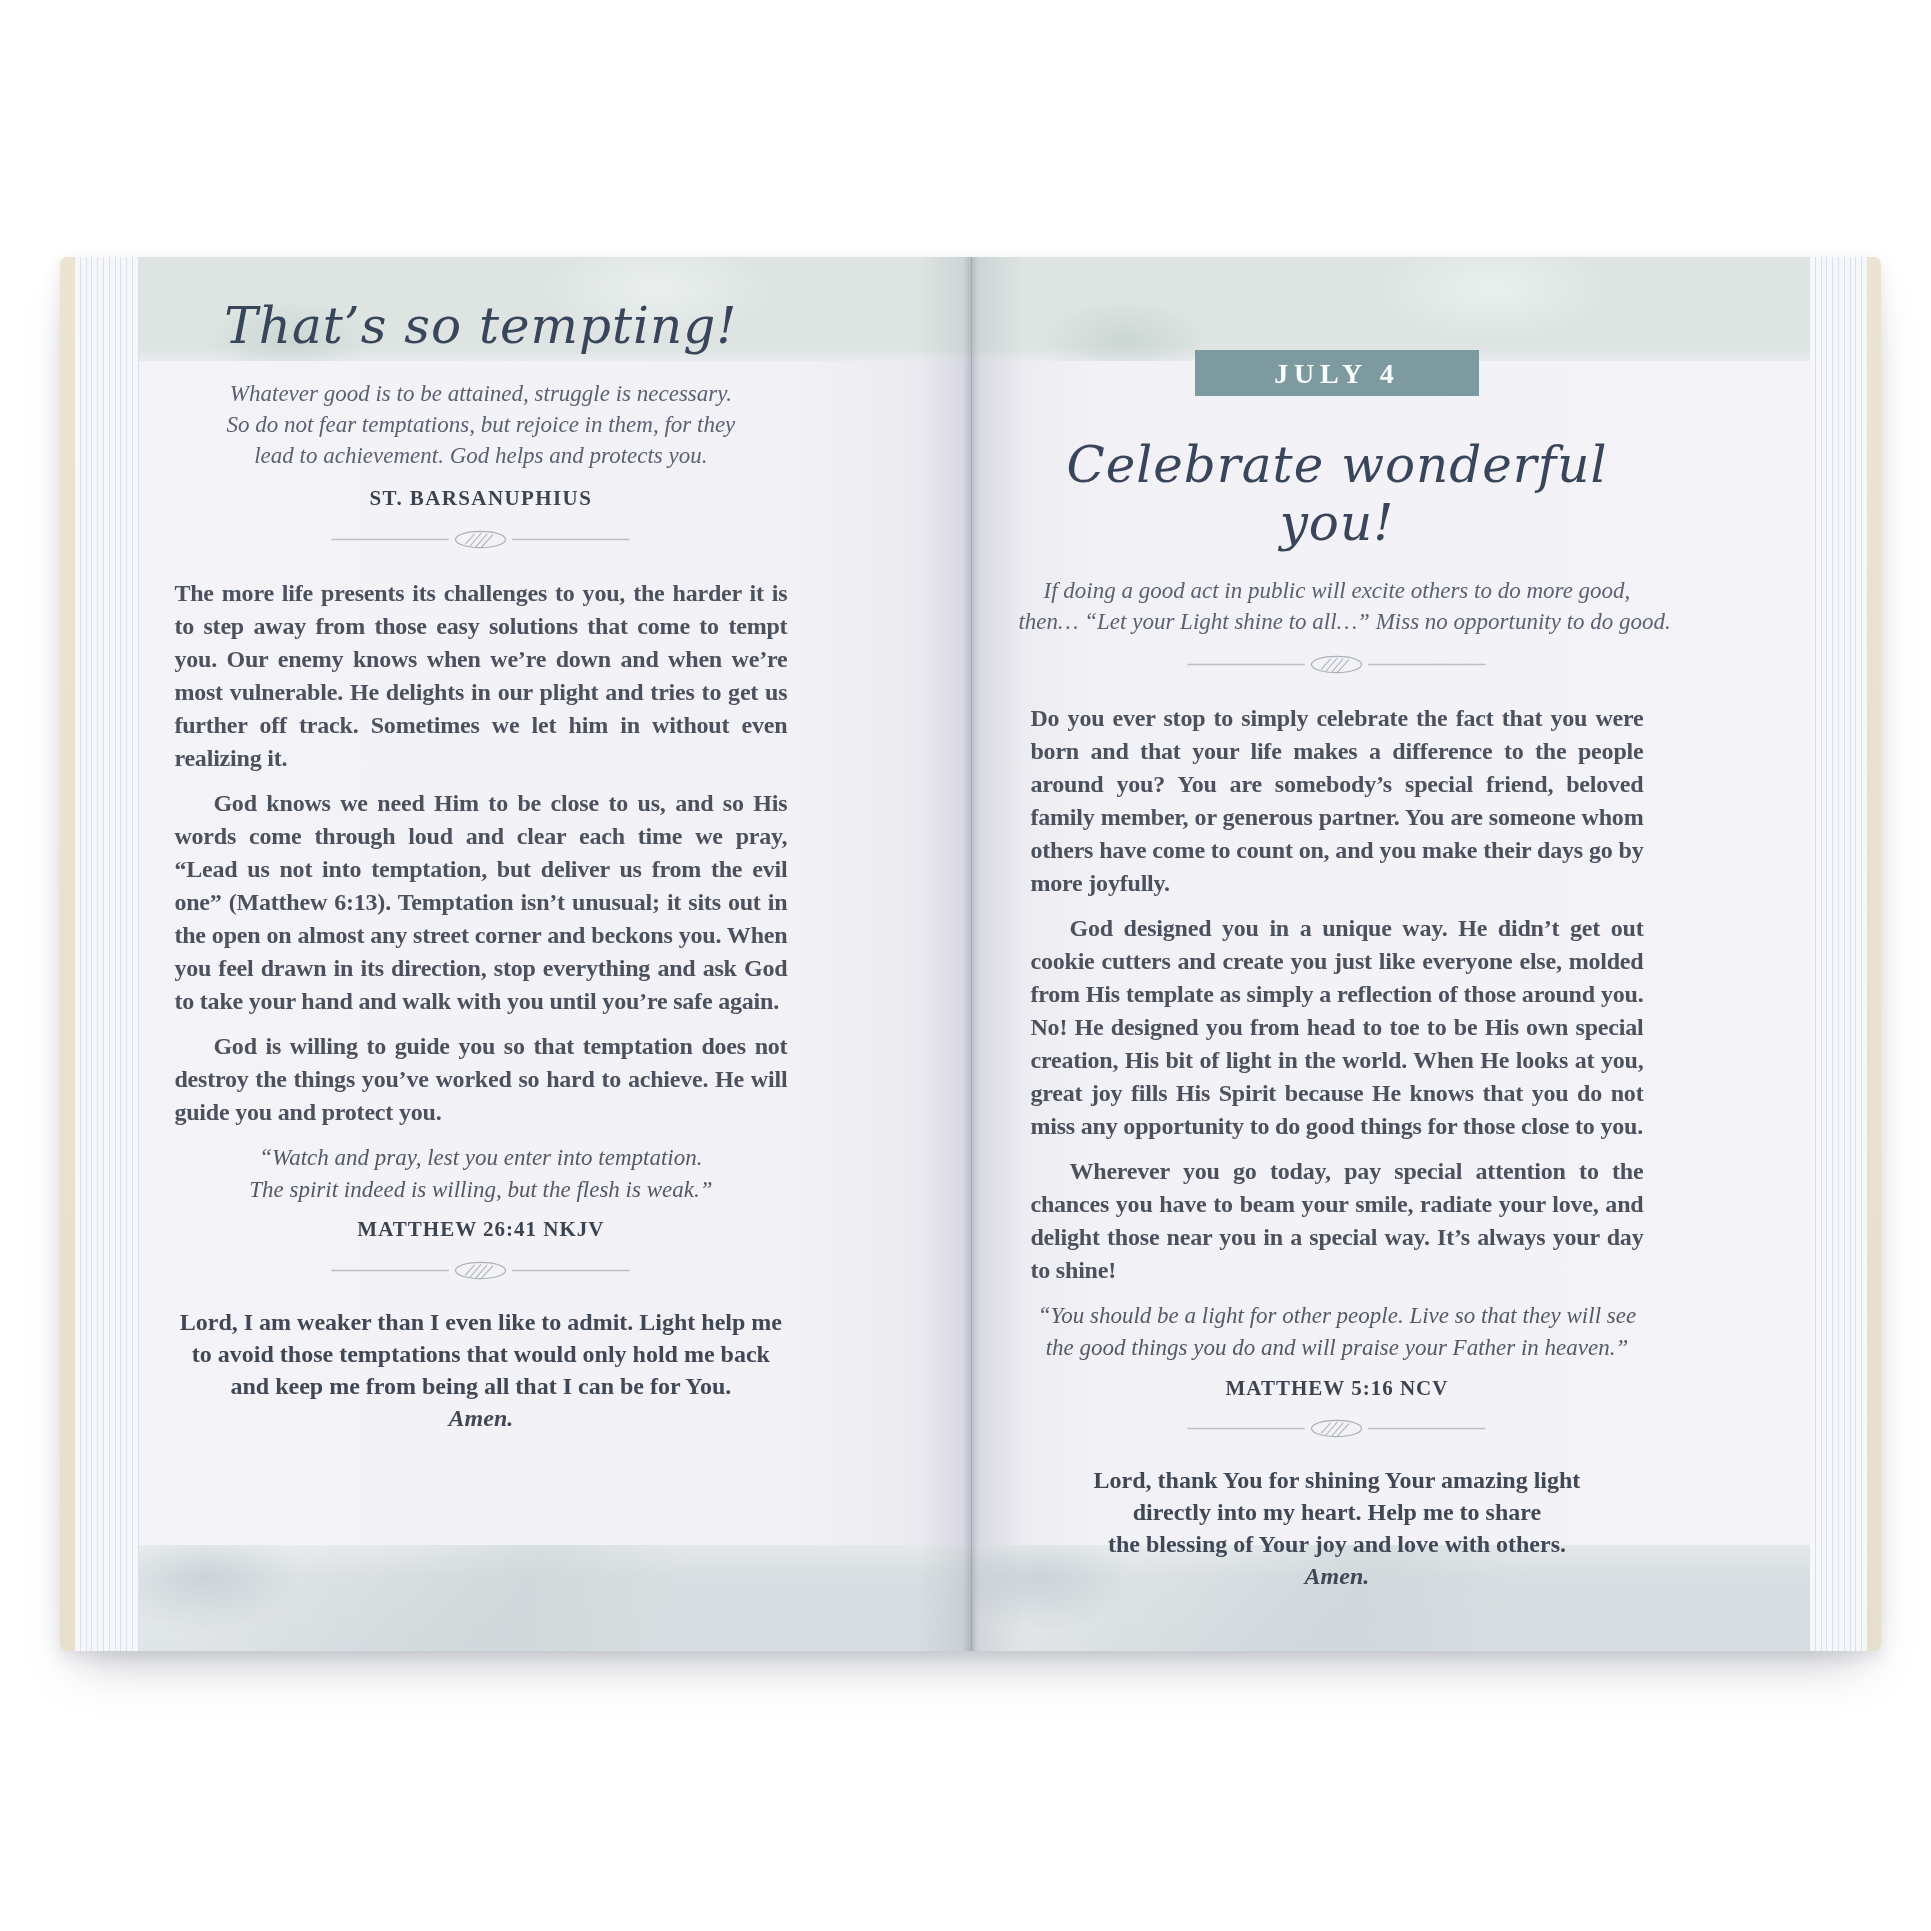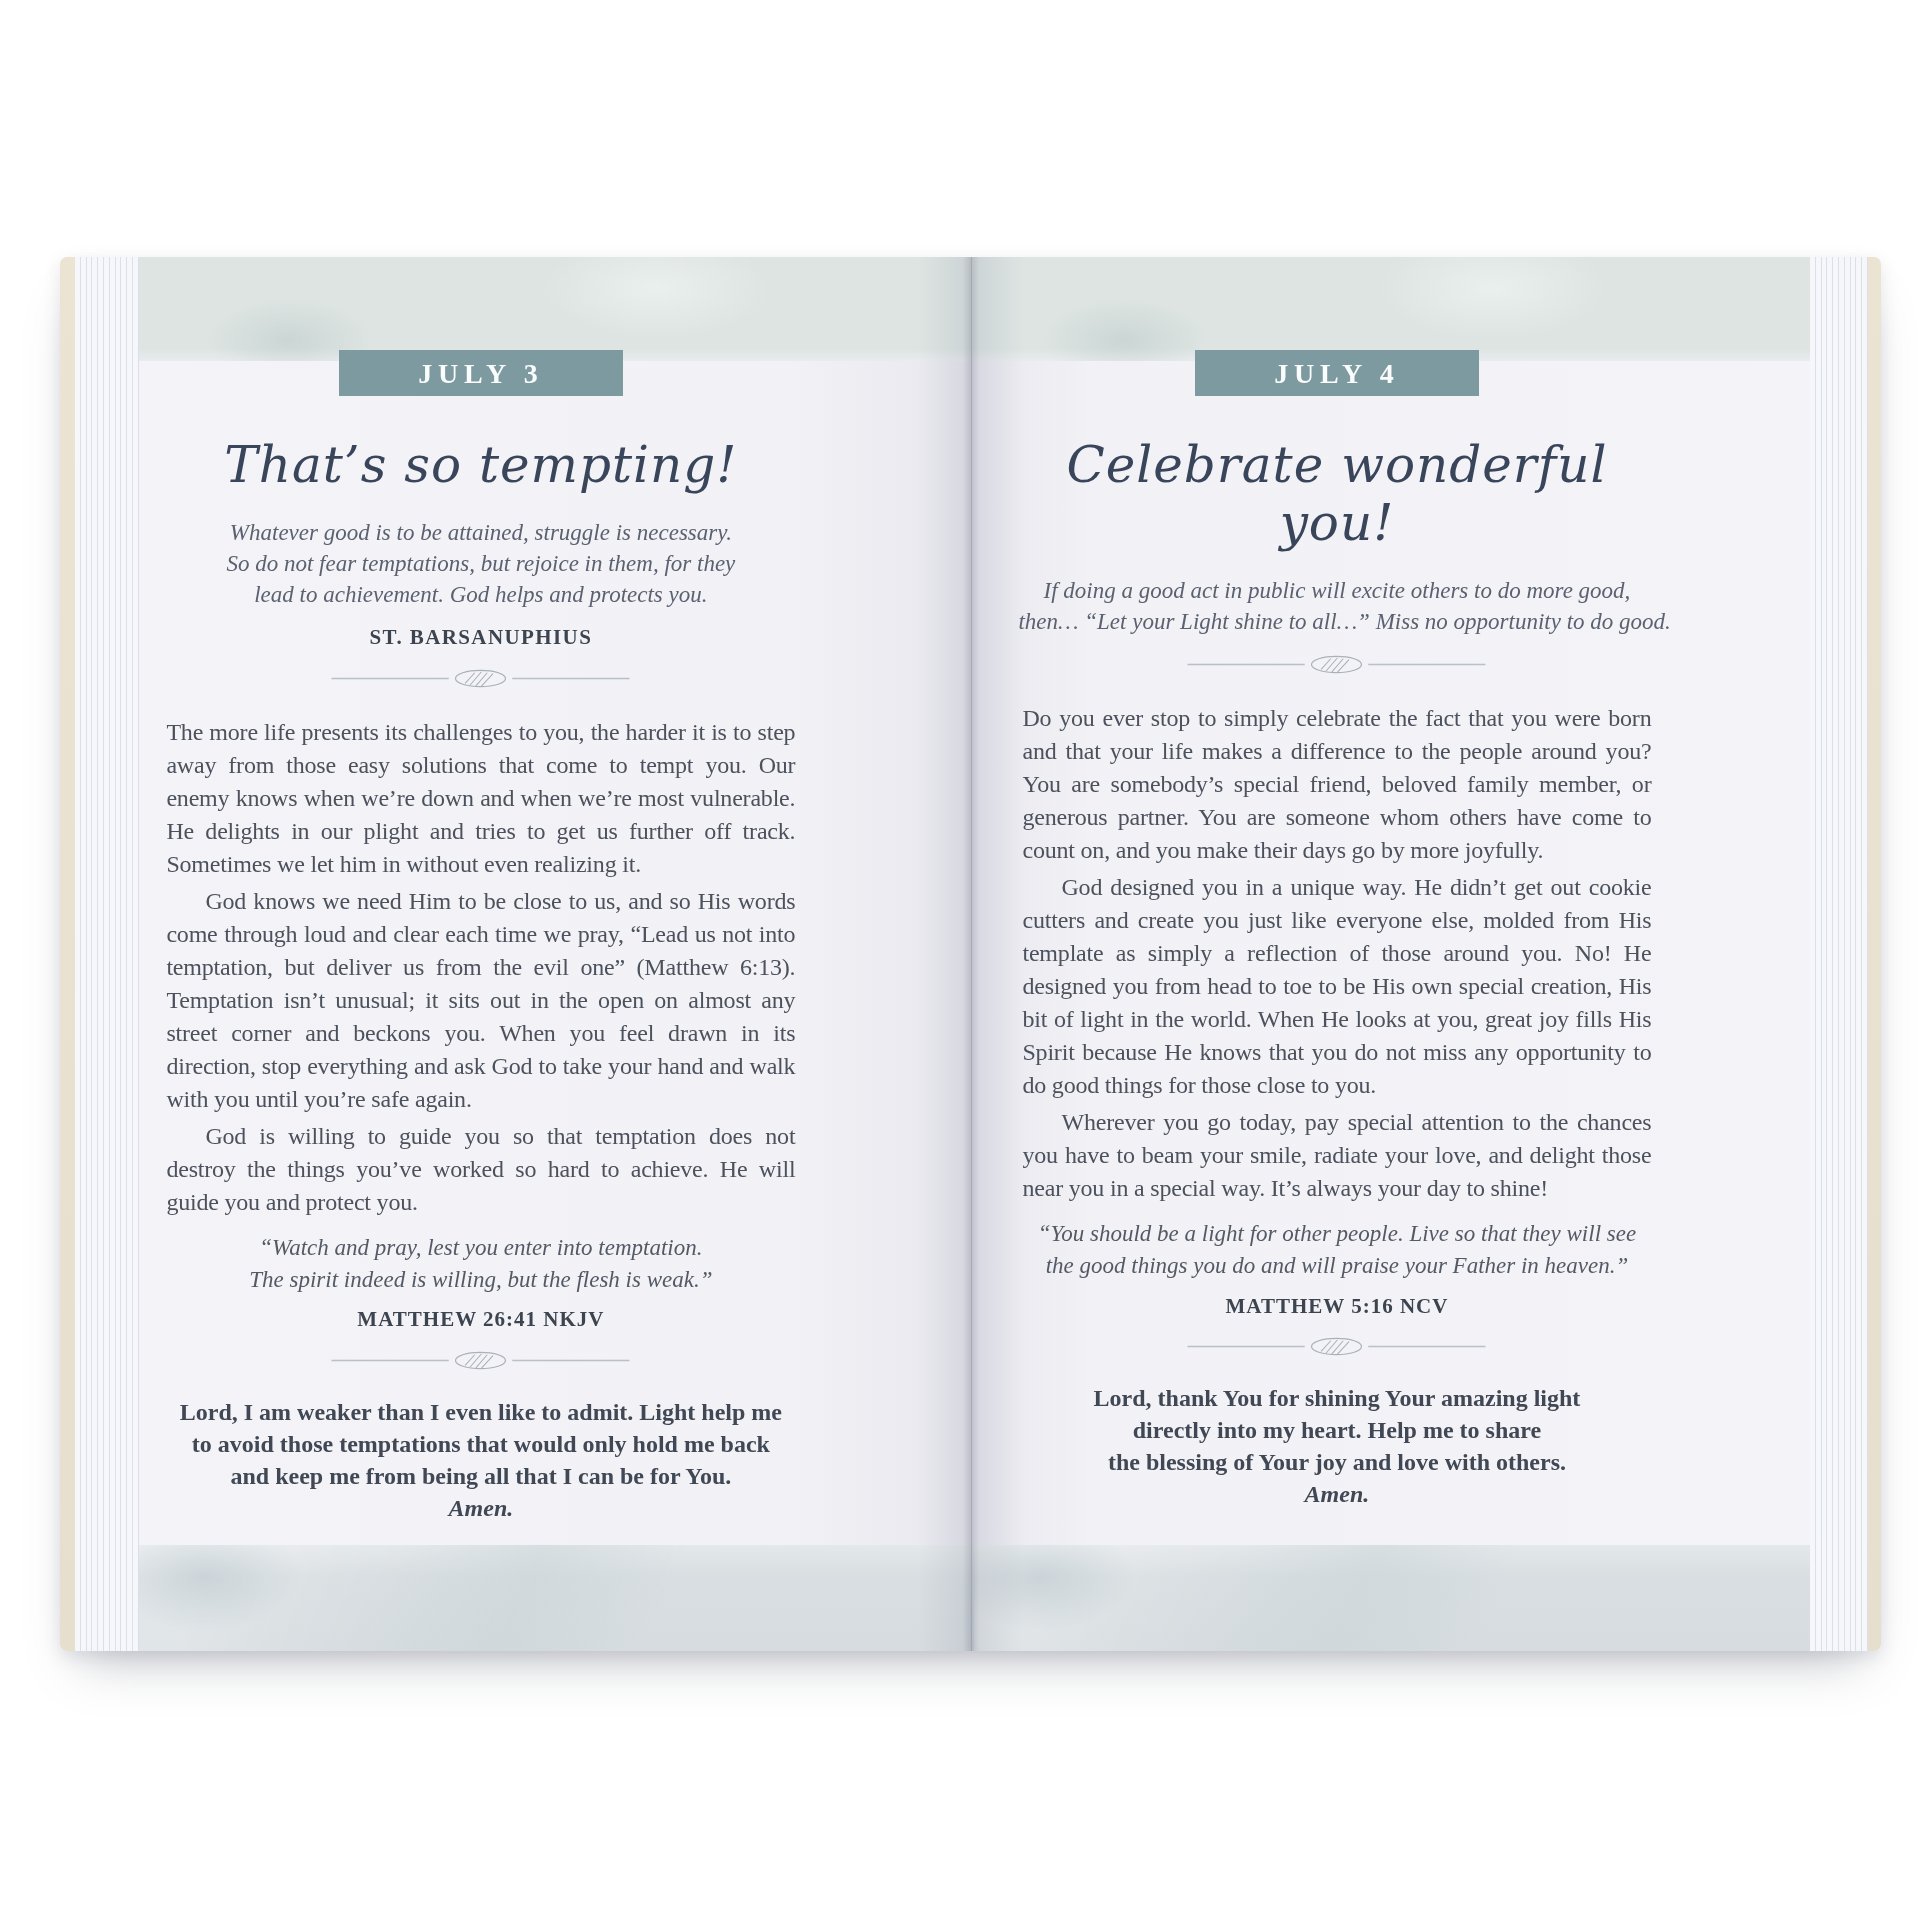--- a/index.html
+++ b/index.html
@@ -43,21 +43,21 @@
         background:#7e9aa1;color:#fbfcfc;font-size:28px;font-weight:bold;letter-spacing:5.8px;}
   .title{margin-top:40px;font-size:50px;font-style:italic;color:#39455a;
         font-family:"DejaVu Serif", serif;letter-spacing:1px;}
   .epigraph{margin-top:23px;font-style:italic;font-size:23px;color:#5a6170;}
   .epigraph div{line-height:31px;white-space:nowrap;}
   .author{margin-top:15.4px;font-size:21px;font-weight:bold;color:#3c4450;letter-spacing:1.4px;}
   .divider{margin-top:15.4px;line-height:0;}
   .divider svg{display:inline-block;}
   .body{margin-top:25px;text-align:justify;font-size:24px;line-height:33px;color:#4b515d;
         letter-spacing:-0.2px;}
-  .body p{margin:4px;}
+  .body p{margin:12px;font-weight:bold;}
   .body p + p{text-indent:39px;}
   .verse{margin-top:13px;font-style:italic;font-size:23px;color:#535a66;}
   .verse div{line-height:32px;white-space:nowrap;}
   .verse-ref{margin-top:11.6px;font-size:21px;font-weight:bold;color:#3c4450;letter-spacing:1px;}
   .prayer{margin-top:23px;font-size:24px;font-weight:bold;color:#414855;}
   .prayer div{line-height:32px;white-space:nowrap;}
   .prayer .amen{font-style:italic;}
 </style>
 </head>
 <body>
@@ -65,23 +65,20 @@
 <div id="canvas">
   <div id="book">
 
     <div class="cover-edge left"></div>
     <div class="page-stack left"></div>
 
     <div class="page left">
       <div class="band-top"></div>
       <div class="band-bottom"></div>
       <div class="content">
-        <div class="badge-row">
-          <span class="date-badge">JULY 3</span>
-        </div>
         <div class="title">That’s so tempting!</div>
         <div class="epigraph">
           <div>Whatever good is to be attained, struggle is necessary.</div>
           <div>So do not fear temptations, but rejoice in them, for they</div>
           <div>lead to achievement. God helps and protects you.</div>
         </div>
         <div class="author">ST. BARSANUPHIUS</div>
         <div class="divider">
           <svg width="319" height="25" viewBox="0 0 330 26">
             <line x1="10" y1="13" x2="132" y2="13" stroke="#b9c0c8" stroke-width="1.4"></line>

